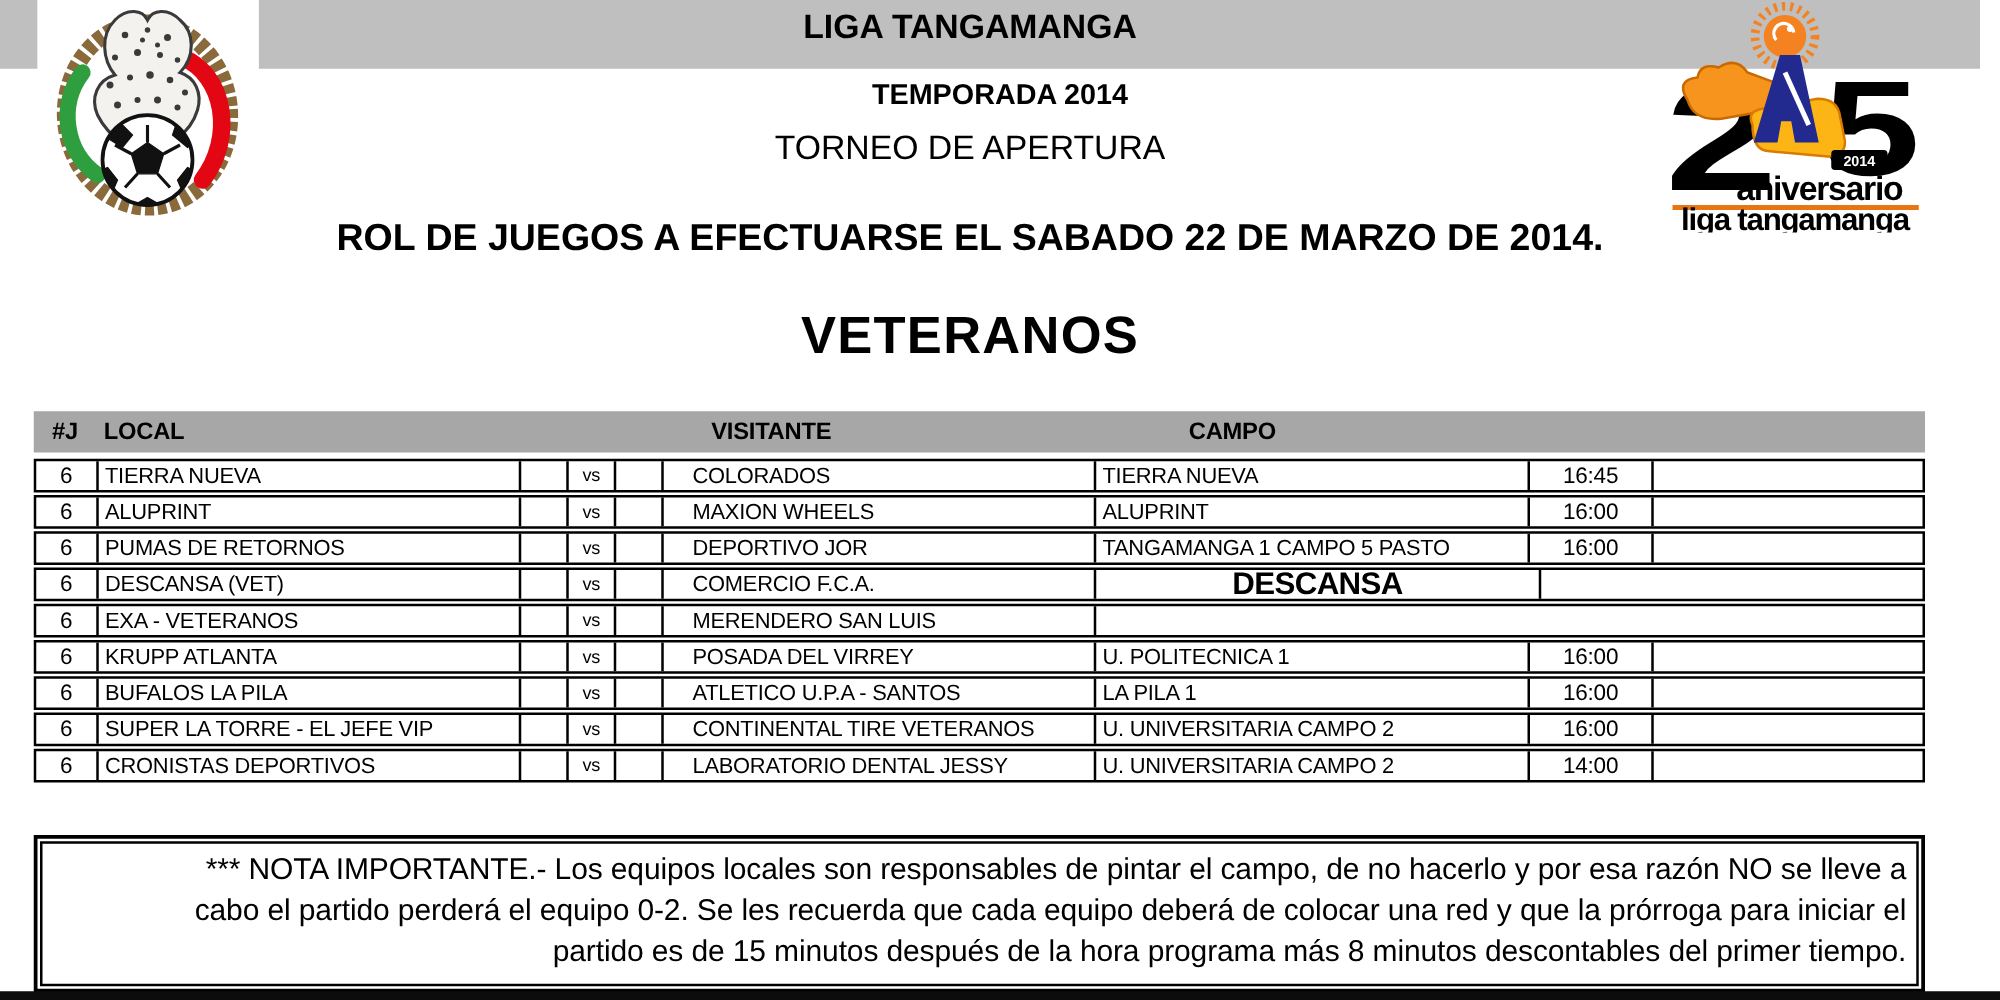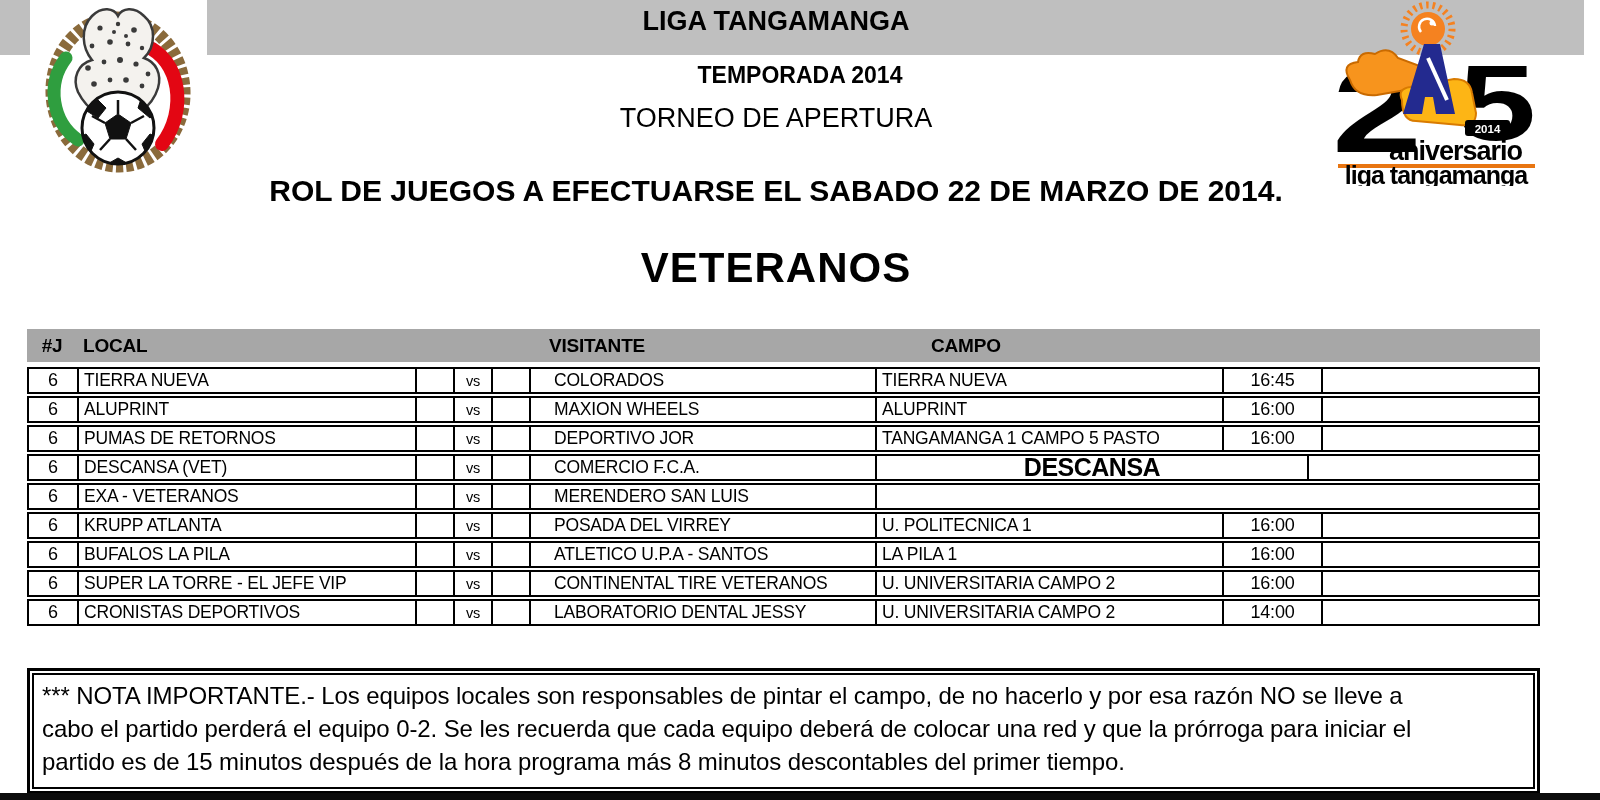--- a/index.html
+++ b/index.html
@@ -24,21 +24,21 @@
 
   
   .thead {
     position:absolute; left:27px; top:329px; width:1513px; height:33px;
     background:#a7a7a7; display:flex; align-items:center;
     font-weight:bold; font-size:19px; letter-spacing:-0.2px;
   }
   .h-j     { width:50px; text-align:center; }
   .h-local { width:340px; padding-left:6px; }
   .h-gap1  { width:120px; }
-  .h-vis   { width:348px; padding-left:6px; }
+  .h-vis   { width:348px; padding-left:6px;margin-left:20px; }
   .h-campo { flex:1; padding-left:6px;margin-left:28px; }
 
   
   .rows { position:absolute; left:27px; top:367px; width:1513px; }
   .row {
     display:flex; height:27px; box-sizing:border-box;
     border:2px solid #000; background:#fff; margin-bottom:2px;
   }
   .c {
     box-sizing:border-box; height:100%; border-left:2px solid #000;
@@ -47,31 +47,31 @@
   }
   .c:first-child { border-left:none; }
   .c-j      { width:48px;  justify-content:center; font-size:18px; }
   .c-local  { width:338px; padding-left:5px; }
   .c-b1     { width:38px; }
   .c-vs     { width:38px;  justify-content:center; font-size:14.5px; }
   .c-b2     { width:38px; }
   .c-vis    { width:346px; padding-left:23px; }
   .c-campo  { width:347px; padding-left:5px; }
   .c-time   { width:99px;  justify-content:center; font-size:18px; }
-  .c-merged { width:432px; justify-content:center; font-weight:bold; font-size:25px; letter-spacing:-0.5px; }
+  .c-merged { width:356px; justify-content:center; font-weight:bold; font-size:25px; letter-spacing:-0.5px; }
   .c-last   { flex:1; }
 
   
   .note-outer {
     position:absolute; left:27px; top:668px; width:1513px; height:126px;
     box-sizing:border-box; border:3px solid #000; padding:2px; background:#fff;
   }
   .note-inner {
     box-sizing:border-box; width:100%; height:100%; border:2px solid #000;
-    padding:4px 8px 0 8px; font-size:24px; line-height:33px; letter-spacing:-0.1px;
+    padding:4px 8px 0 8px; font-size:24px; line-height:33px; letter-spacing:-0.1px;text-align:right;
   }
 </style>
 </head>
 <body>
 
 <div class="page">
 
   <div class="top-band"></div>
 
   <div class="logo-left">

